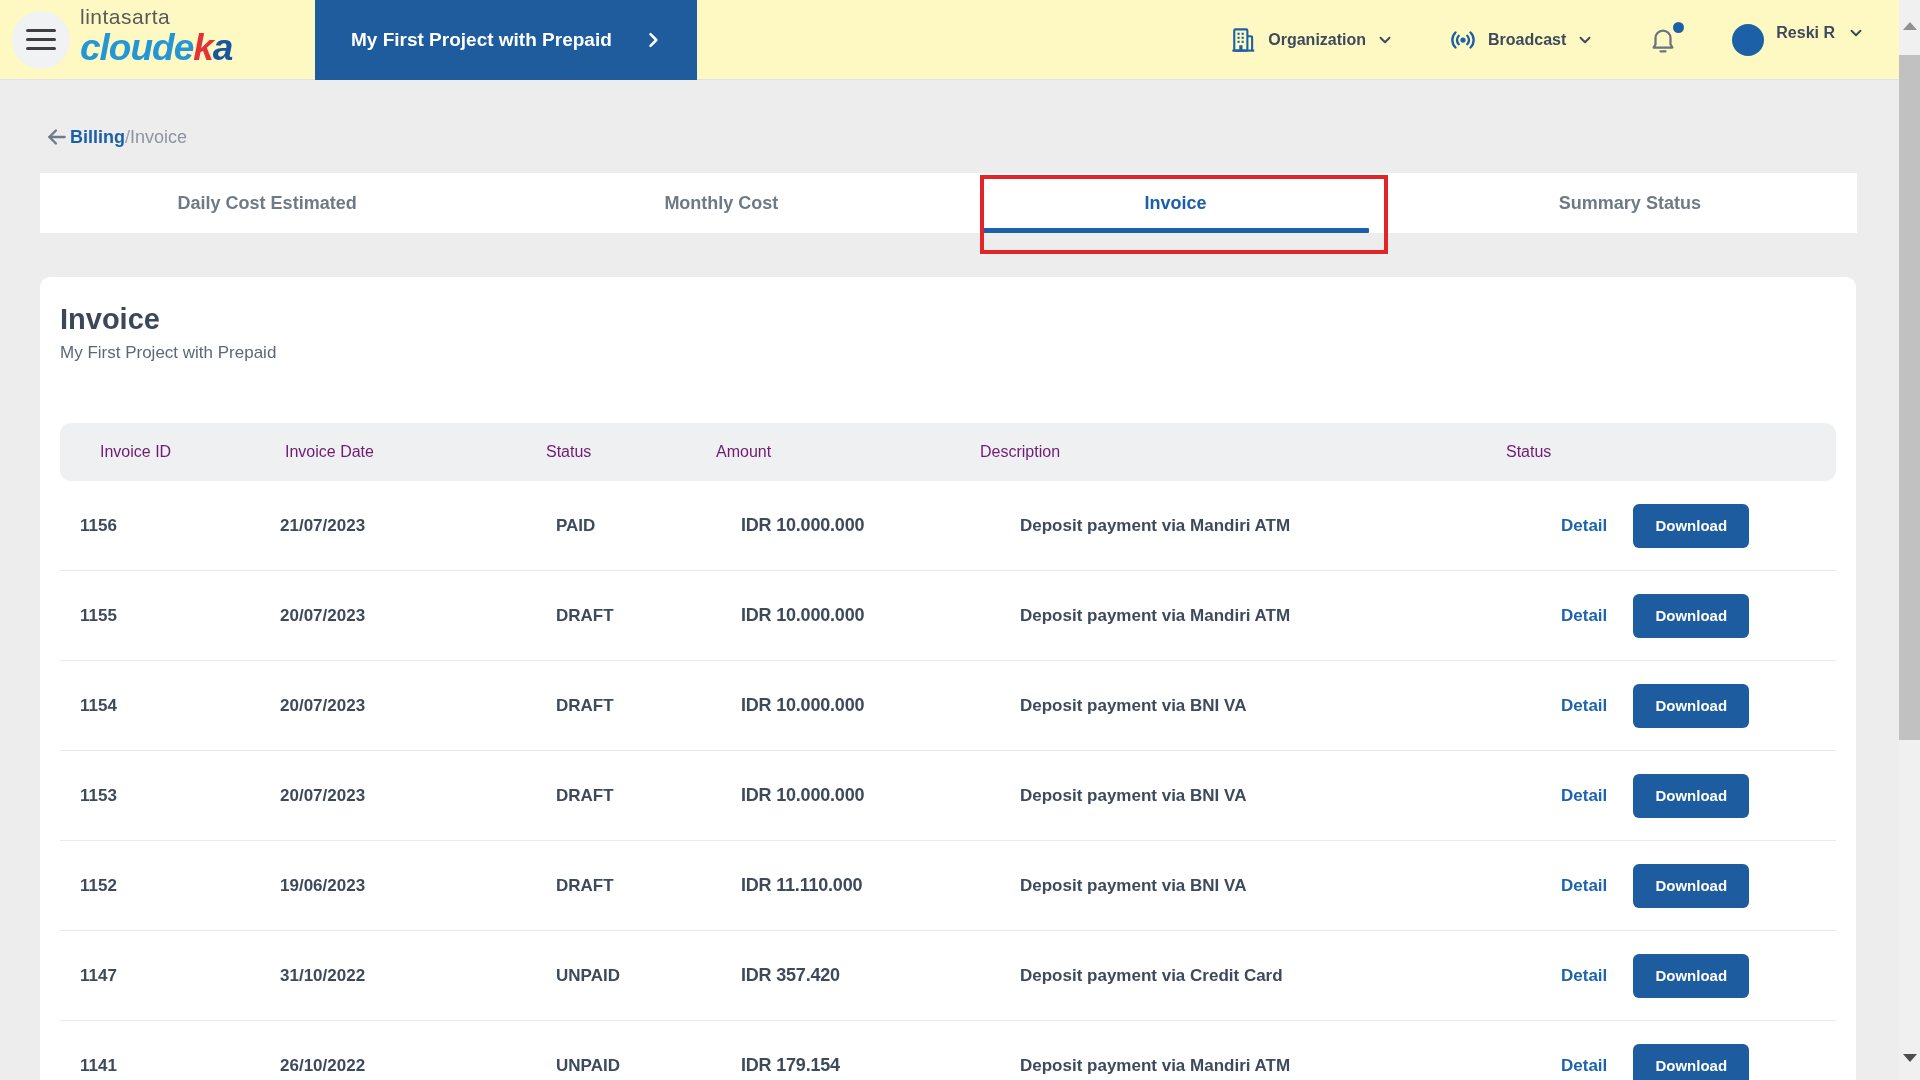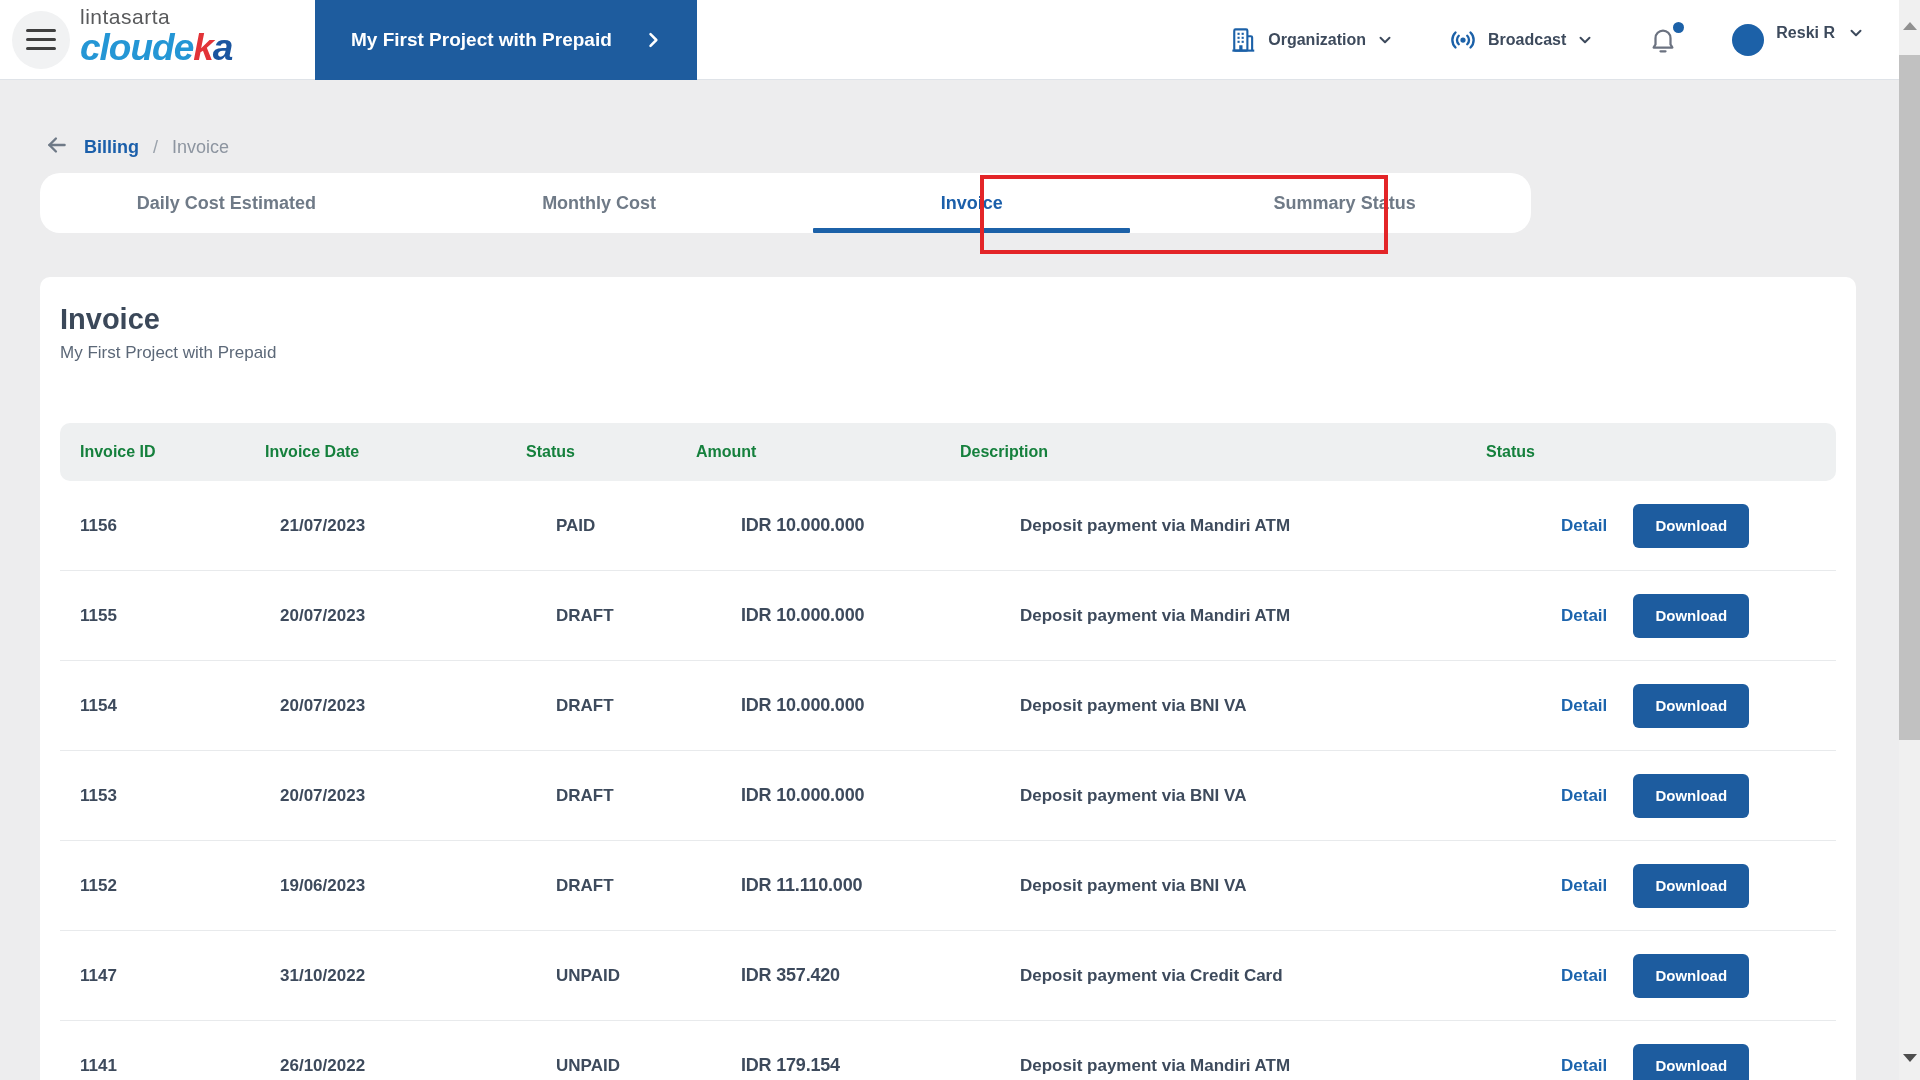--- a/index.html
+++ b/index.html
@@ -7,21 +7,21 @@
   body {
     font-family:"Liberation Sans", sans-serif;
     background:#ededee;
     position:relative;
     color:#3d4a5c;
   }
 
   
   .header {
     position:absolute; left:0; top:0; width:1920px; height:80px;
-    background:#ffffff; border-bottom:1px solid #dfe3e8; z-index:5;
+    background:#fef9c3; border-bottom:1px solid #dfe3e8; z-index:5;
   }
   .hamburger {
     position:absolute; left:12px; top:11px; width:58px; height:58px;
     border-radius:50%; background:#f1f2f3; cursor:pointer;
   }
   .hamburger span {
     display:block; width:30px; height:3px; background:#3f3f3f; border-radius:2px;
     margin:6px auto 0;
   }
   .hamburger span:first-child { margin-top:18px; }
@@ -50,31 +50,31 @@
   .bell-dot {
     position:absolute; right:-6px; top:-2px; width:11px; height:11px;
     border-radius:50%; background:#1c61a8;
   }
   .avatar { width:32px; height:32px; border-radius:50%; background:#1c61a8; }
   .user-item { display:flex; align-items:flex-start; gap:12px; cursor:pointer; }
 
   
   .breadcrumb {
     position:absolute; left:40px; top:116px; height:42px;
-    display:flex; align-items:flex-end; gap:14px; font-size:18px;
+    display:flex; align-items:center; font-size:18px;
   }
   .back-btn { cursor:pointer; display:flex; align-items:center; margin-left:4px; }
   .bc-parent { color:#1b5faa; font-weight:700; cursor:pointer; }
   .bc-sep { color:#9aa2ab; }
   .bc-current { color:#8d95a0; }
 
   
   .tab-bar {
-    position:absolute; left:40px; top:173px; width:1491px; height:60px;
-    background:#ffffff; border-radius:20px; display:flex; z-index:1;
+    position:absolute; left:40px; top:173px; width:1817px; height:60px;
+    background:#ffffff; border-radius:0; display:flex; z-index:1;
   }
   .tab {
     flex:1; display:flex; align-items:center; justify-content:center;
     font-size:18px; font-weight:700; color:#6f7a87; cursor:pointer; position:relative;
   }
   .tab.active { color:#1b5faa; }
   .tab .underline {
     position:absolute; bottom:0; left:7.5%; width:85%; height:5px;
     background:#1c61a8; border-radius:1px;
   }
@@ -93,21 +93,21 @@
   .page-subtitle { margin-top:7px; font-size:17px; color:#5c6878; }
 
   .grid {
     display:grid;
     grid-template-columns:185px 261px 170px 264px 526px 1fr;
     align-items:center; padding-left:20px;
   }
   .table-header {
     margin-top:60px; height:58px; background:#eef0f1; border-radius:10px;
   }
-  .th { font-size:16px; font-weight:700; color:#15803d; }
+  .th { font-size:16px; font-weight:400; color:#701a75;margin-left:20px; }
   .trow { height:90px; border-bottom:1px solid #e8eaec;gap:15px; }
   .cell { font-size:17px; font-weight:700; color:#3d4a5c; }
   .cell.amount { font-size:18px; letter-spacing:-0.2px; }
   .cell.action { display:flex; align-items:center; gap:26px; }
   .detail-link { color:#1c64ad; font-weight:700; font-size:17px; cursor:pointer; text-decoration:none; }
   .download-btn {
     width:116px; height:44px; background:#1d5c9f; color:#ffffff;
     border:none; border-radius:6px; font-family:inherit;
     font-size:15px; font-weight:700; cursor:pointer;
   }

